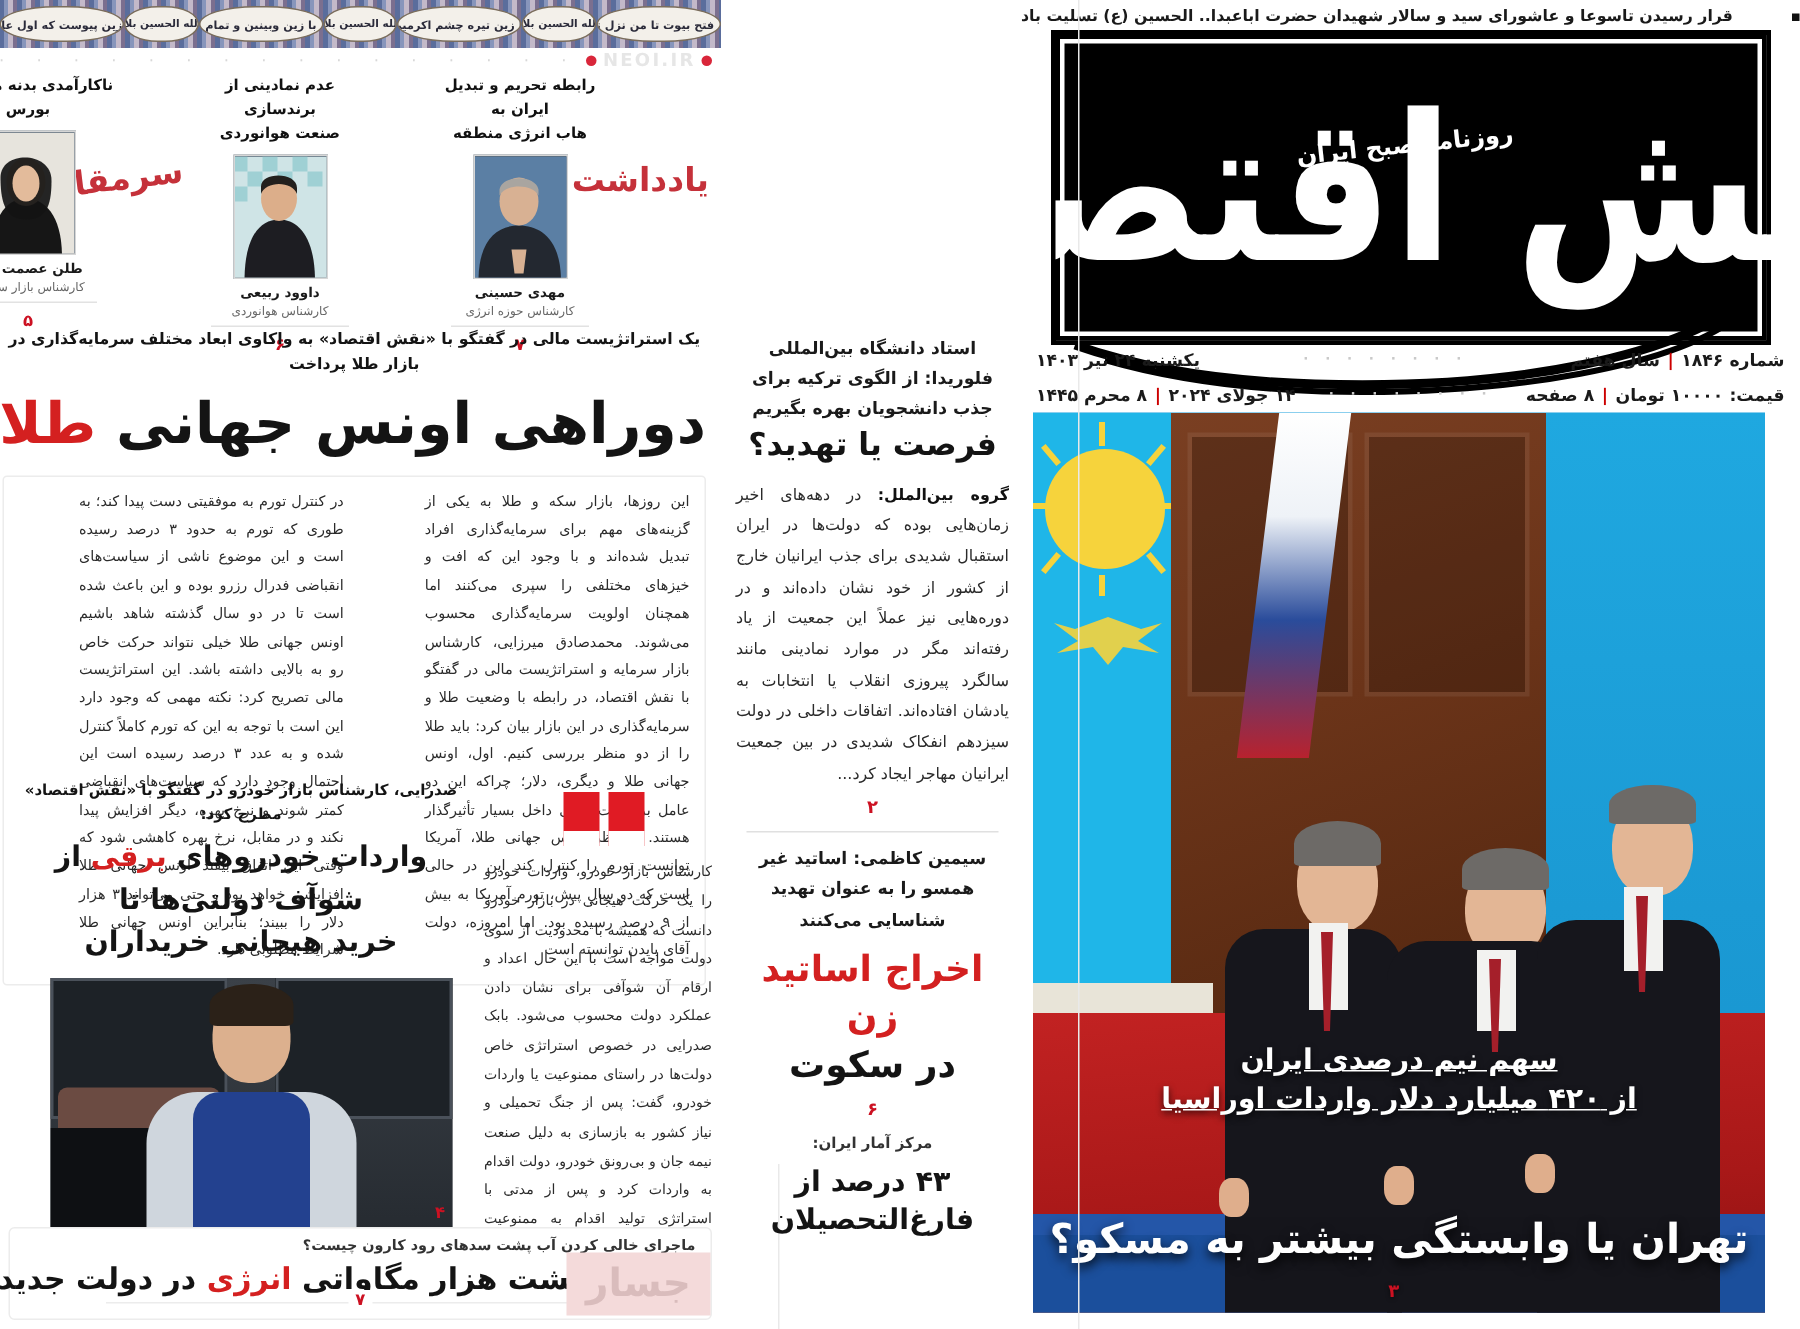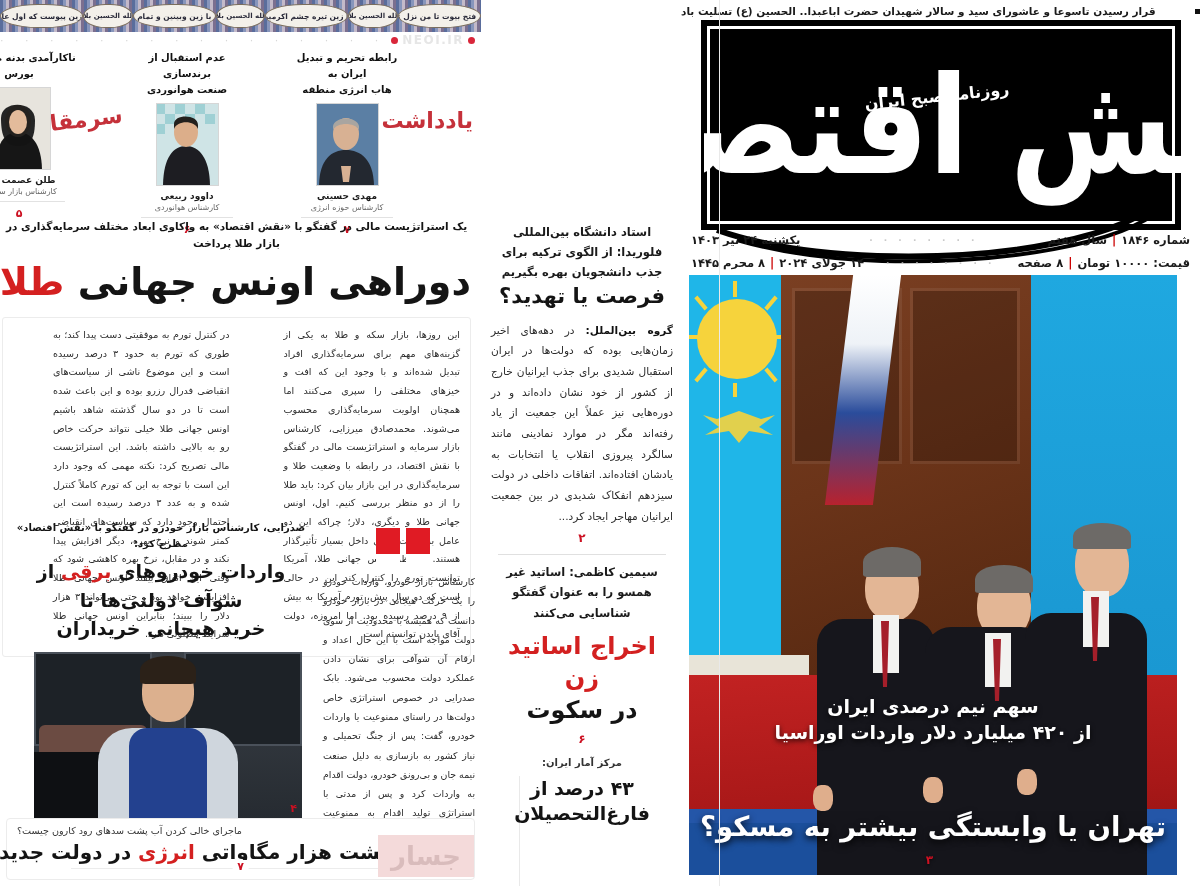--- a/index.html
+++ b/index.html
@@ -103,21 +103,21 @@
   .fg-head { position:absolute; border-radius:48% 48% 46% 46%; background:#e3b695; }
   .fg-hair { position:absolute; border-radius:50% 50% 8% 8%; background:#6d6a67; }
   .fg-shirt { position:absolute; background:#f2f2f0; }
   .fg-tie { position:absolute; background:#a51f2a; clip-path:polygon(30% 0,70% 0,60% 100%,40% 100%); }
   .fg-legs { position:absolute; bottom:-58px; width:100%; height:64px; background:#15151b; }
   .fg-hand { position:absolute; width:20px; height:26px; border-radius:40%; background:#dfae8c; }
 
   .cap-kicker {
     position:absolute; left:0; width:488px; text-align:center;
     color:#fff; font-weight:800; font-size:19px; line-height:1.45;
-    text-shadow:0 2px 5px rgba(0,0,0,.75); white-space:nowrap;
+    text-shadow:0 2px 5px rgba(0,0,0,.75); white-space:nowrap;text-decoration:underline;
   }
   .cap-kicker.k1 { top:418px; }
   .cap-kicker.k2 { top:444px; }
   .cap-head {
     position:absolute; left:0; width:488px; text-align:center;
     color:#fff; font-weight:900; font-size:27.5px; line-height:1.5;
     text-shadow:0 3px 7px rgba(0,0,0,.82); white-space:nowrap;
   }
   .cap-head.h1 { top:490px; }
   .cap-head.h2 { top:531px; }
@@ -244,21 +244,21 @@
   .quote-mark span:nth-child(1){ right:0; }
   .quote-mark span:nth-child(2){ right:30px; }
   .quote-mark i { position:absolute; bottom:0; width:24px; height:10px; background:#fff; }
   .sb-body { font-size:9.4px; line-height:2.05; text-align:justify; color:#2b2b2b; }
   .sb-pg { text-align:left; color:#cc1122; font-size:11px; font-weight:900; margin-top:4px; }
 
   .bottom-banner {
     position:absolute; bottom:6px; left:6px; width:469px; height:62px;
     border:1px solid #ececec; border-radius:4px; padding:6px 10px; background:#fff;
   }
-  .bb-kicker { font-size:9.6px; font-weight:400; text-align:left; color:#333; }
+  .bb-kicker { font-size:9.6px; font-weight:700; text-align:right; color:#333; }
   .bb-head { margin-top:4px; text-align:center; font-size:20px; font-weight:900; color:#141414; white-space:nowrap; }
   .bb-head .hl { color:#d42020; }
   .bb-rule { margin:4px auto 0; width:76%; height:1px; background:#ececec; position:relative; }
   .bb-pg { position:absolute; left:50%; top:-8px; transform:translateX(-50%); background:#fff; padding:0 5px; color:#cc1122; font-size:11px; font-weight:900; }
   .corner-wm {
     position:absolute; right:0; bottom:2px; width:96px; height:42px;
     background:#f4dada; color:#d9bcbc; font-size:26px; font-weight:900;
     display:flex; align-items:center; justify-content:center; overflow:hidden;
   }
 
@@ -390,21 +390,21 @@
       <div class="nc-body">
         <span class="lead">گروه بین‌الملل:</span>
         <span>در دهه‌های اخیر زمان‌هایی بوده که دولت‌ها در ایران استقبال شدیدی برای جذب ایرانیان خارج از کشور از خود نشان داده‌اند و در دوره‌هایی نیز عملاً این جمعیت از یاد رفته‌اند مگر در موارد نمادینی مانند سالگرد پیروزی انقلاب یا انتخابات به یادشان افتاده‌اند. اتفاقات داخلی در دولت سیزدهم انفکاک شدیدی در بین جمعیت ایرانیان مهاجر ایجاد کرد...</span>
       </div>
       <div class="nc-pg">۲</div>
     </div>
 
     <div class="nc-rule"></div>
 
     <div>
-      <div class="nc-kicker">سیمین کاظمی: اساتید غیر همسو را به عنوان گفتگو شناسایی می‌کنند</div>
+      <div class="nc-kicker">سیمین کاظمی: اساتید غیر همسو را به عنوان تهدید شناسایی می‌کنند</div>
       <div class="nc-head-red" style="font-size:24px;">اخراج اساتید زن</div>
       <div class="nc-head-dark" style="font-size:24px;">در سکوت</div>
       <div class="nc-pg">۶</div>
     </div>
 
     <div>
       <div class="nc-kicker-sm">مرکز آمار ایران:</div>
       <div class="nc-head-dark" style="font-size:19px; margin-top:4px;">۴۳ درصد از فارغ‌التحصیلان</div>
 
     </div>
@@ -451,21 +451,21 @@
           </svg>
         </div>
         <div class="e-name">طلن عصمت پناه</div>
         <div class="e-role">کارشناس بازار سرمایه</div>
         <div class="e-rule"></div>
         <div class="e-pg">۵</div>
       </div>
 
       <div class="expert" style="right:232px;">
         <div class="e-kicker">
-          <div>عدم استقبال از برندسازی</div>
+          <div>عدم نمادینی از برندسازی</div>
           <div>صنعت هوانوردی</div>
         </div>
         <div class="e-photo">
           <svg viewBox="0 0 63 83" width="63" height="83">
             <rect width="63" height="83" fill="#cfe4e6"></rect>
             <g fill="#9fd0d4">
               <rect x="0" y="0" width="10" height="10"></rect>
                 <rect x="20" y="0" width="10" height="10"></rect>
               <rect x="40" y="0" width="10" height="10"></rect>
                 <rect x="10" y="10" width="10" height="10"></rect>

